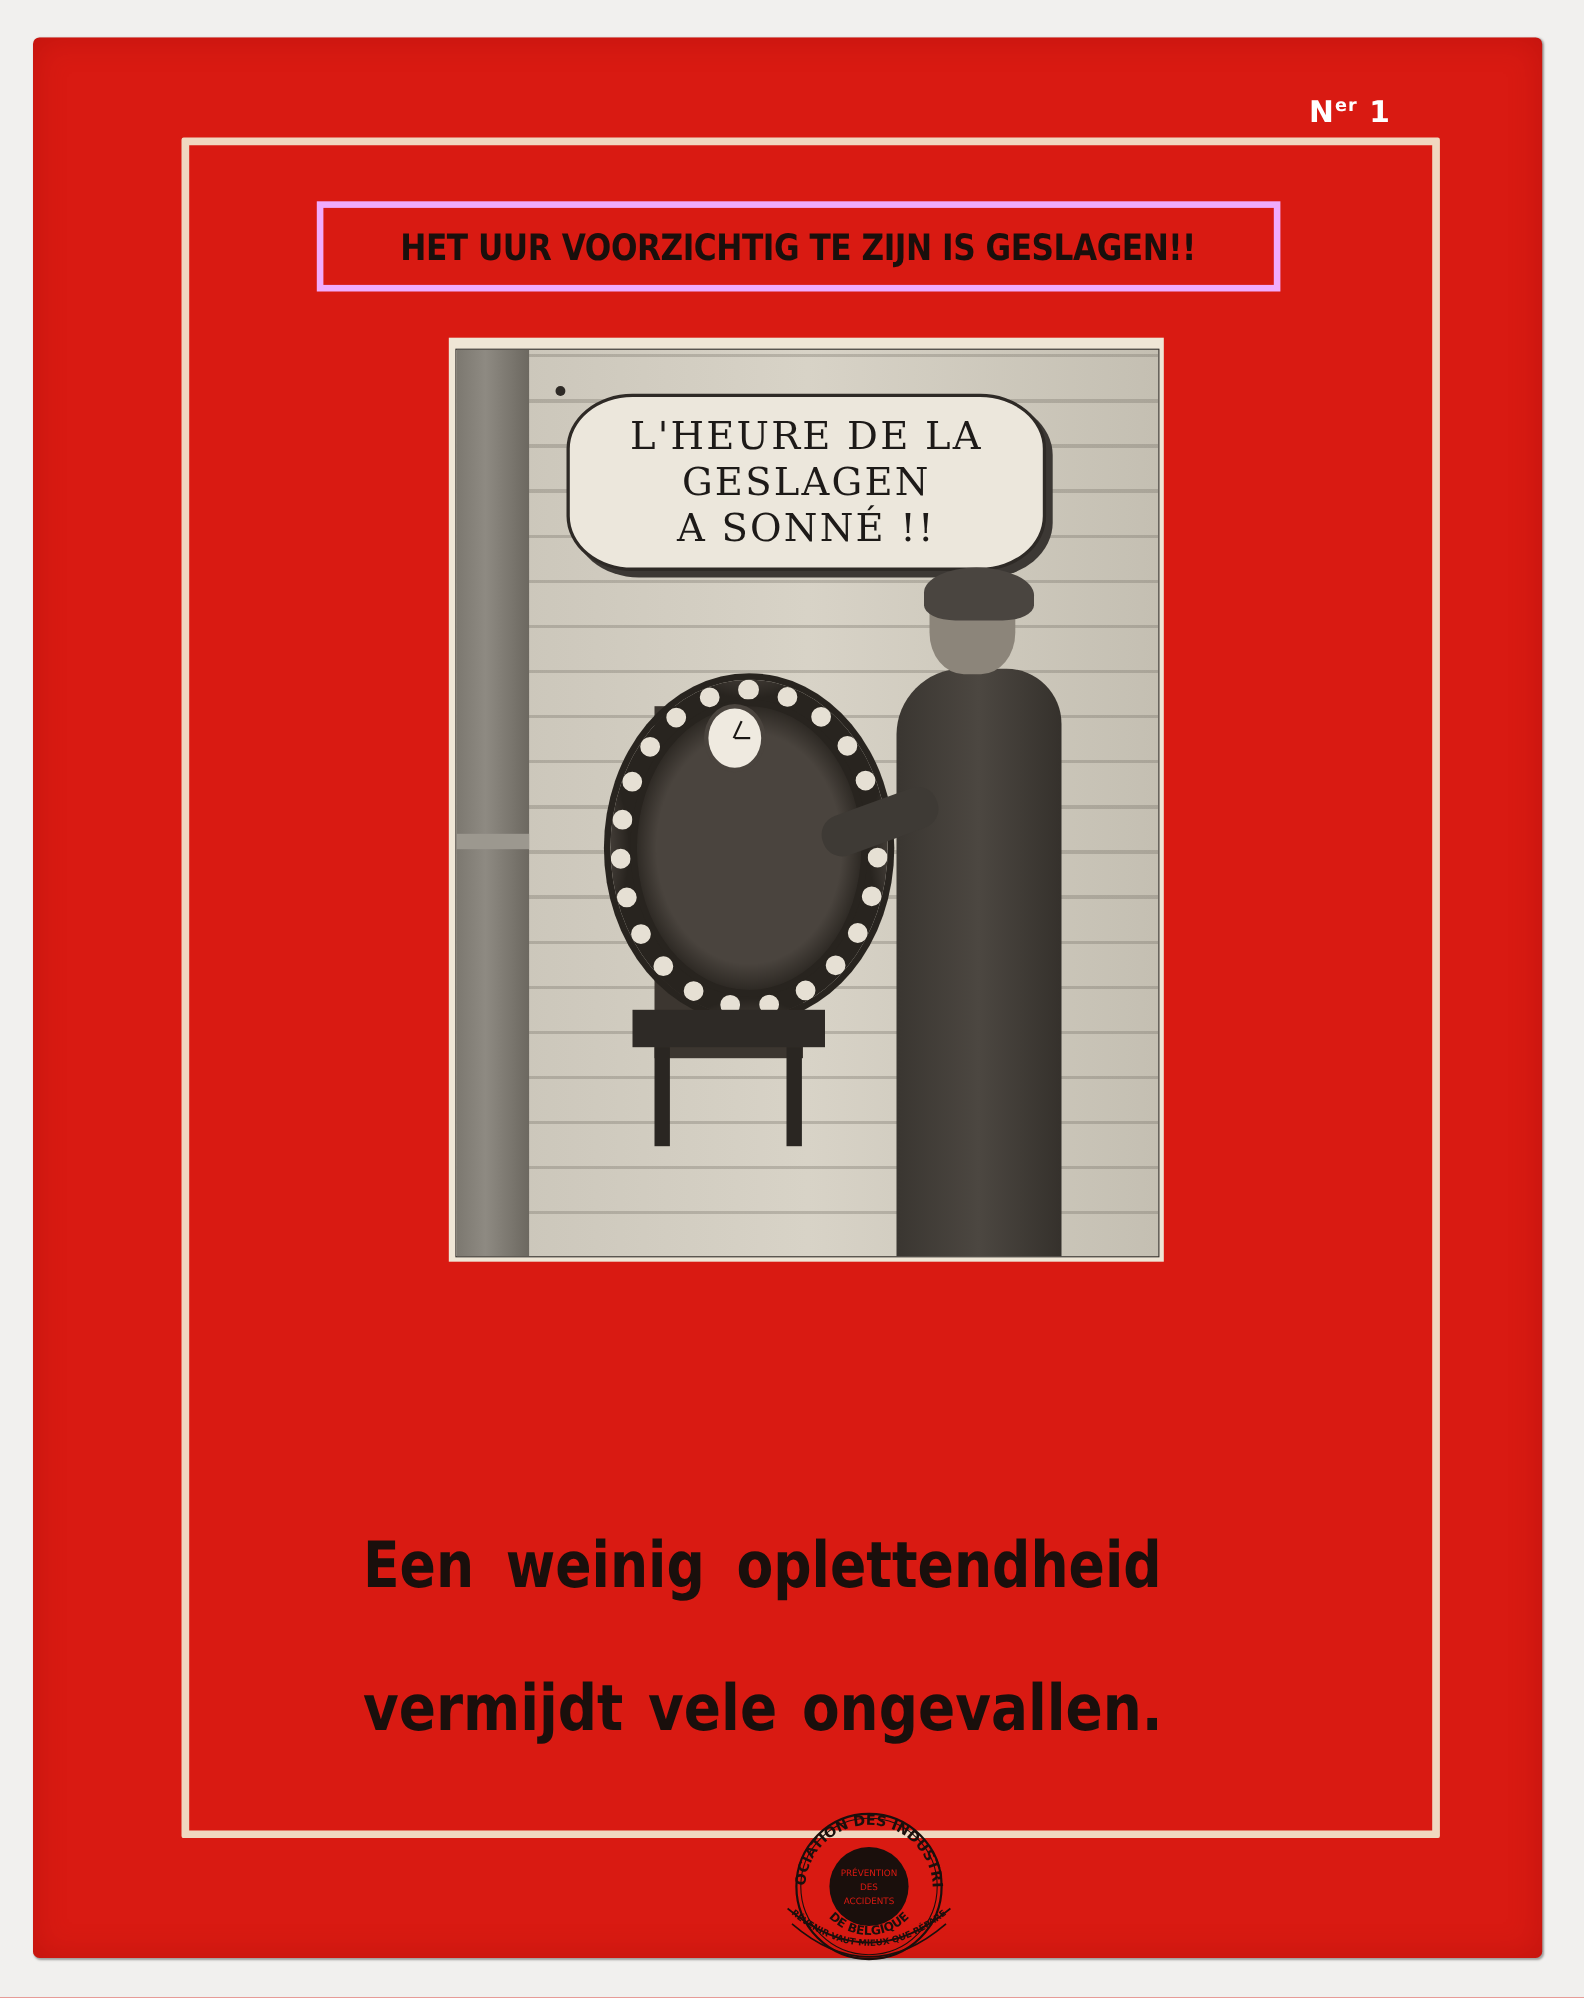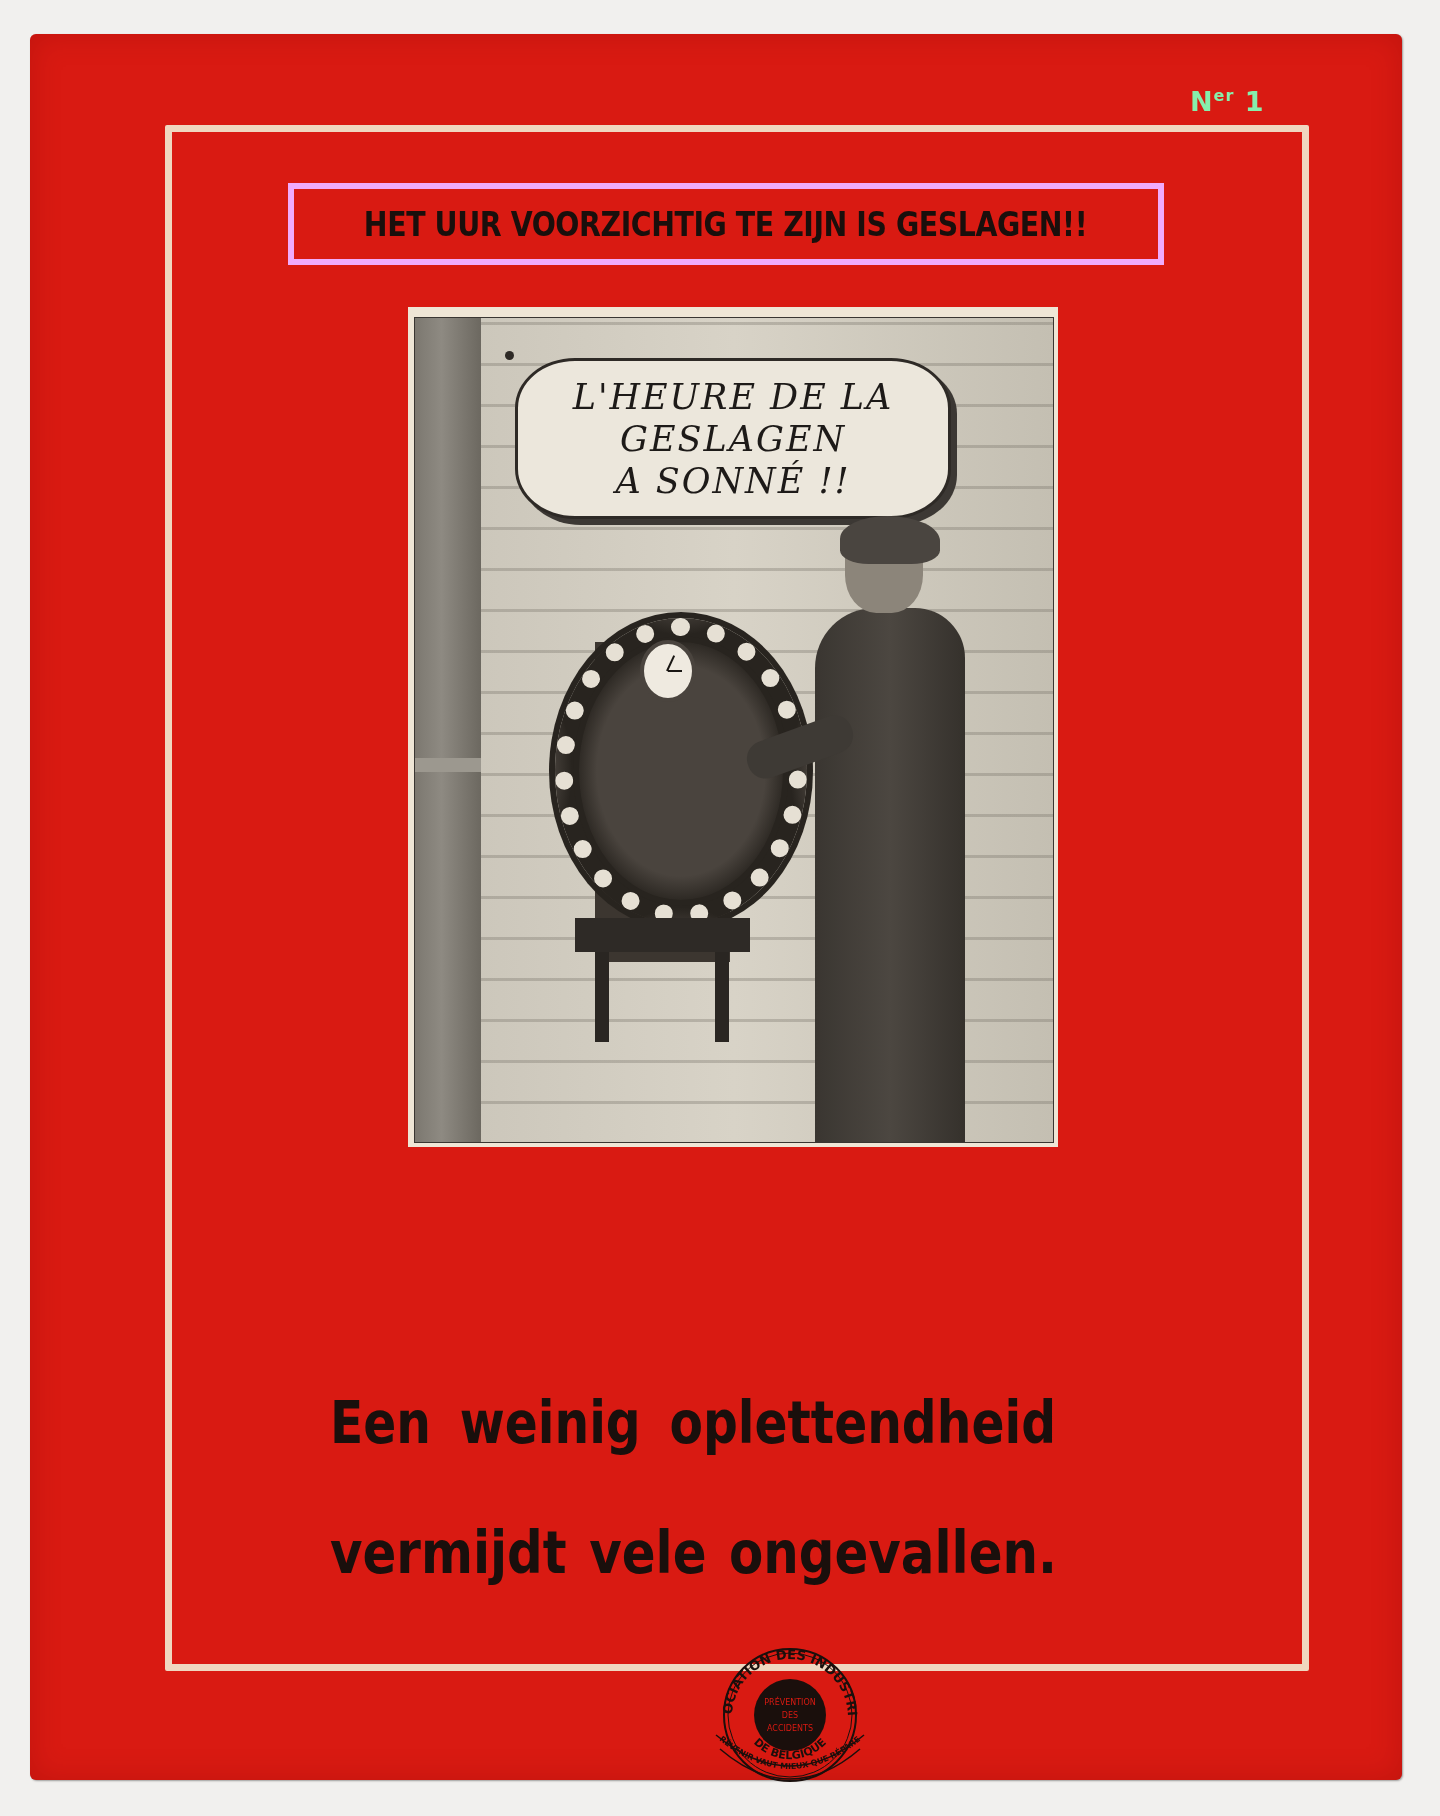--- a/index.html
+++ b/index.html
@@ -15,21 +15,21 @@
     box-shadow: inset 0 0 30px rgba(120,0,0,0.25), 1px 1px 2px rgba(0,0,0,0.35);
   }
   .frame {
     position: absolute; left: 135px; top: 91px; width: 1130px; height: 1532px;
     border: 7px solid #f0d7c0;
     border-radius: 2px;
   }
   .issue-number {
     position: absolute; left: 1160px; top: 52px;
     font-family: "DejaVu Sans", sans-serif; font-weight: bold;
-    font-size: 27px; color: #86efac; letter-spacing: 1px;
+    font-size: 27px; color: #ffffff; letter-spacing: 1px;
   }
   .issue-number sup { font-size: 16px; vertical-align: 10px; }
   .banner {
     position: absolute; left: 258px; top: 149px; width: 864px; height: 70px;
     border: 6px solid #f0abfc;
     display: flex; align-items: center; justify-content: center;
   }
   .banner span {
     font-family: "DejaVu Sans", sans-serif; font-weight: bold;
     font-size: 33px; color: #1a0f0c; letter-spacing: -0.5px;
@@ -37,21 +37,20 @@
   }
   .photo {
     position: absolute; left: 378px; top: 273px; width: 650px; height: 840px;
     background: #efe6d6;
     padding: 10px 6px 6px 6px; box-sizing: border-box;
   }
   .photo-inner {
     position: relative; width: 100%; height: 100%;
     background: #b9b4a8; overflow: hidden;
     border: 1px solid #3a3632;
-    font-style: italic;
   }
   .wall {
     position: absolute; left: 0; top: 0; width: 100%; height: 100%;
     background:
       repeating-linear-gradient(0deg, transparent 0 38px, rgba(120,115,105,0.35) 38px 41px),
       linear-gradient(90deg, #c9c4b8, #d8d3c7 50%, #c4bfb2);
   }
   .pillar {
     position: absolute; left: 0; top: 0; width: 66px; height: 100%;
     background: linear-gradient(90deg, #7c7870, #8e8a82 40%, #6c6860);

